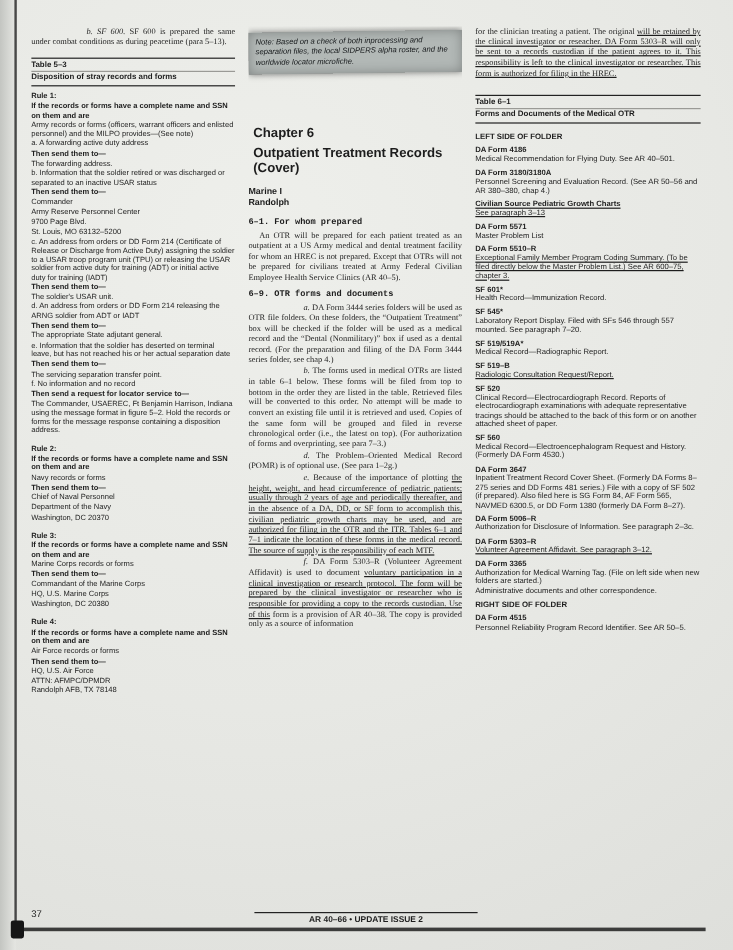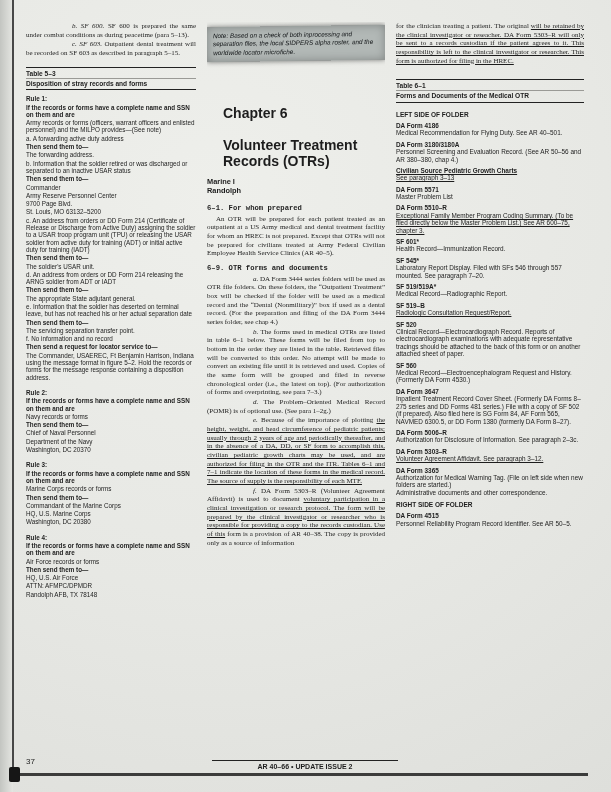--- a/index.html
+++ b/index.html
@@ -27,21 +27,21 @@
   .colM{width:178px;}
   .colR{width:188px;}
 
   
   .para{font-size:7px;line-height:1.24;text-align:justify;margin:0 0 1px 0;text-indent:9px;}
   .noind{text-indent:0;}
   .lead{padding-left:37px;}
   .u{text-decoration:underline;text-decoration-thickness:.8px;text-underline-offset:1px;}
 
   
-  .chap{font-family:"Liberation Sans",sans-serif;font-size:14px;font-weight:bold;line-height:1.15;margin:16px;}
+  .chap{font-family:"Liberation Sans",sans-serif;font-size:11px;font-weight:bold;line-height:1.15;margin:4px;}
   .chap-title{margin-bottom:9px;}
   .sect{font-family:"Liberation Sans",sans-serif;font-size:7.4px;font-weight:bold;line-height:1.2;margin:0;}
   .sect-title{margin-bottom:8px;}
   .head{font-family:Liberation Mono, monospace;font-size:7.2px;font-weight:bold;line-height:1.2;margin:6px 0 2px 0;}
 
   
   .tbl{font-family:"Liberation Sans",sans-serif;}
   .tbl-id{font-size:6.6px;font-weight:bold;border-top:1px solid #222;border-bottom:1px solid #9a9a96;padding:2px 0 1px;margin-top:9px;}
   .tbl-title{font-size:6.6px;font-weight:bold;border-bottom:1px solid #222;padding:1px 0 2px;line-height:1.15;}
   .tbl-body{padding-top:3px;}
@@ -82,21 +82,20 @@
   <div class="scan-edge-bottom"></div>
   <div class="scan-blob"></div>
 
   <div class="cols">
 
     <section class="col colL">
       <div>
 
           <p class="para"><i class="lead">b. SF 600.</i><span> SF 600 is prepared the same under combat conditions as during peacetime (para 5–13).</span></p>
 
-          <p class="para"><i class="lead">c. SF 603.</i><span> Outpatient dental treatment will be recorded on SF 603 as described in paragraph 5–15.</span></p>
         </div>
 
       <div class="tbl">
         <div class="tbl-id">Table 5–3</div>
         <div class="tbl-title">Disposition of stray records and forms</div>
         <div class="tbl-body">
 
             <div class="t53-line rl">Rule 1:</div>
 
             <div class="t53-line b">If the records or forms have a complete name and SSN on them and are</div>
@@ -189,21 +188,21 @@
           </div>
       </div>
     </section>
 
     <section class="col colM">
       <div class="note">
         <span>Note: Based on a check of both inprocessing and separation files, the local SIDPERS alpha roster, and the worldwide locator microfiche.</span>
       </div>
 
       <h1 class="chap">Chapter 6</h1>
-      <h1 class="chap chap-title">Volunteer Treatment Records (OTRs)</h1>
+      <h1 class="chap chap-title">Outpatient Treatment Records (Cover)</h1>
 
       <h2 class="sect">Marine I</h2>
       <h2 class="sect sect-title">Randolph</h2>
 
       <h3 class="head">6–1. For whom prepared</h3>
       <p class="para">An OTR will be prepared for each patient treated as an outpatient at a US Army medical and dental treatment facility for whom an HREC is not prepared. Except that OTRs will not be prepared for civilians treated at Army Federal Civilian Employee Health Service Clinics (AR 40–5).</p>
 
       <h3 class="head">6–9. OTR forms and documents</h3>
       <div>
 

